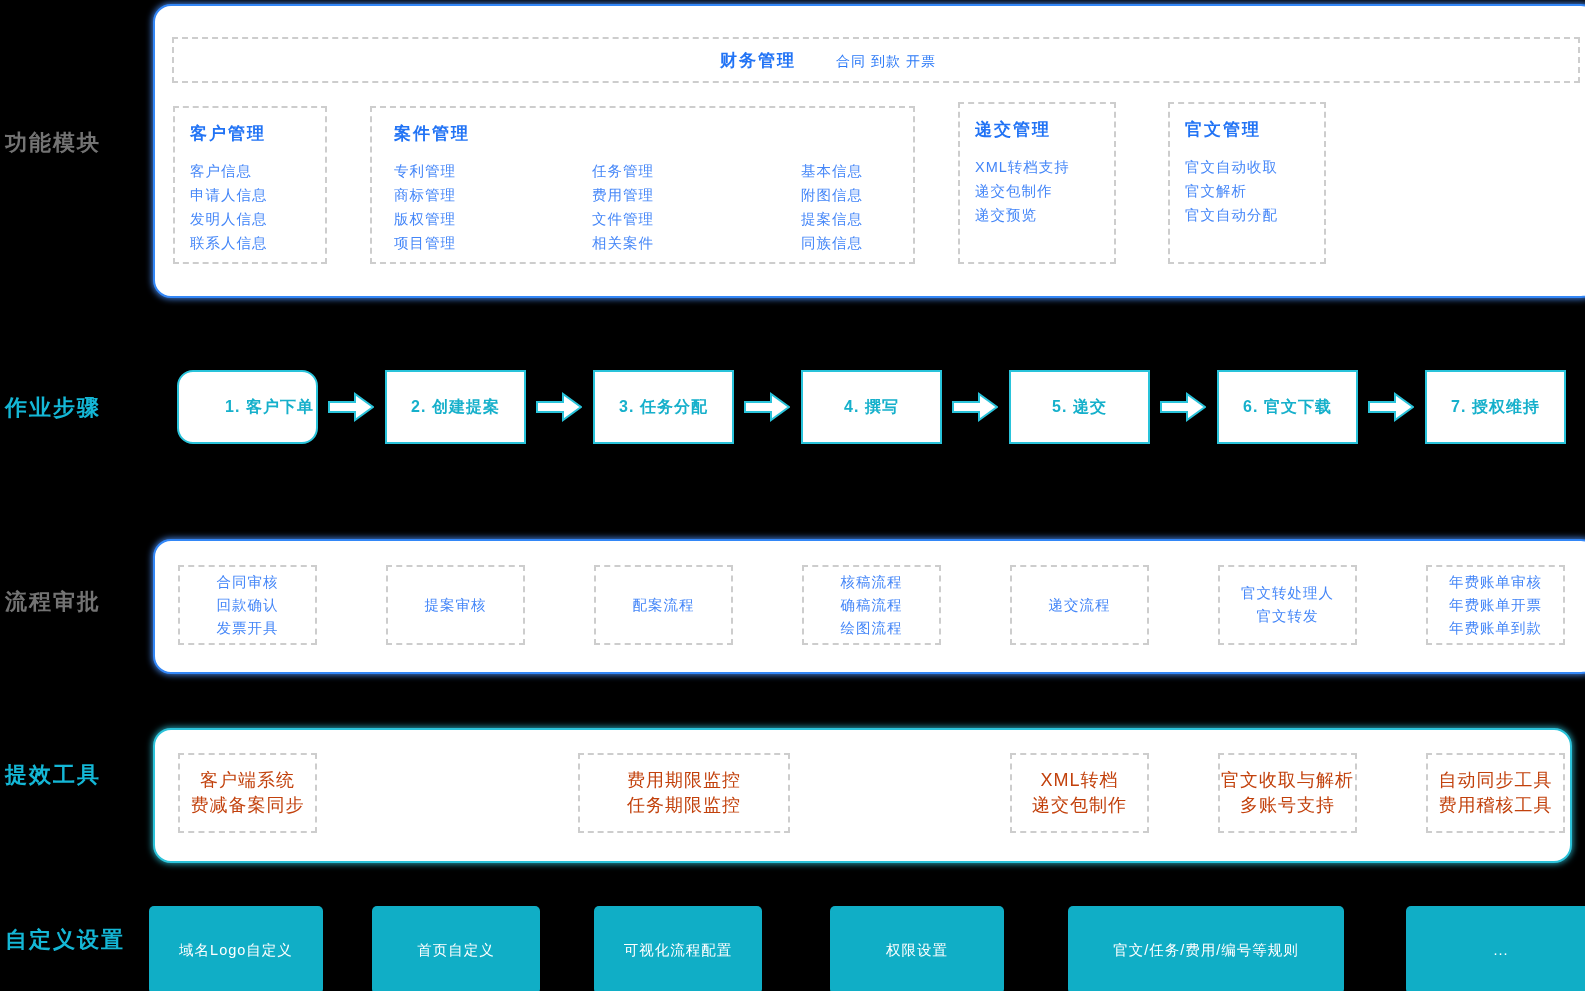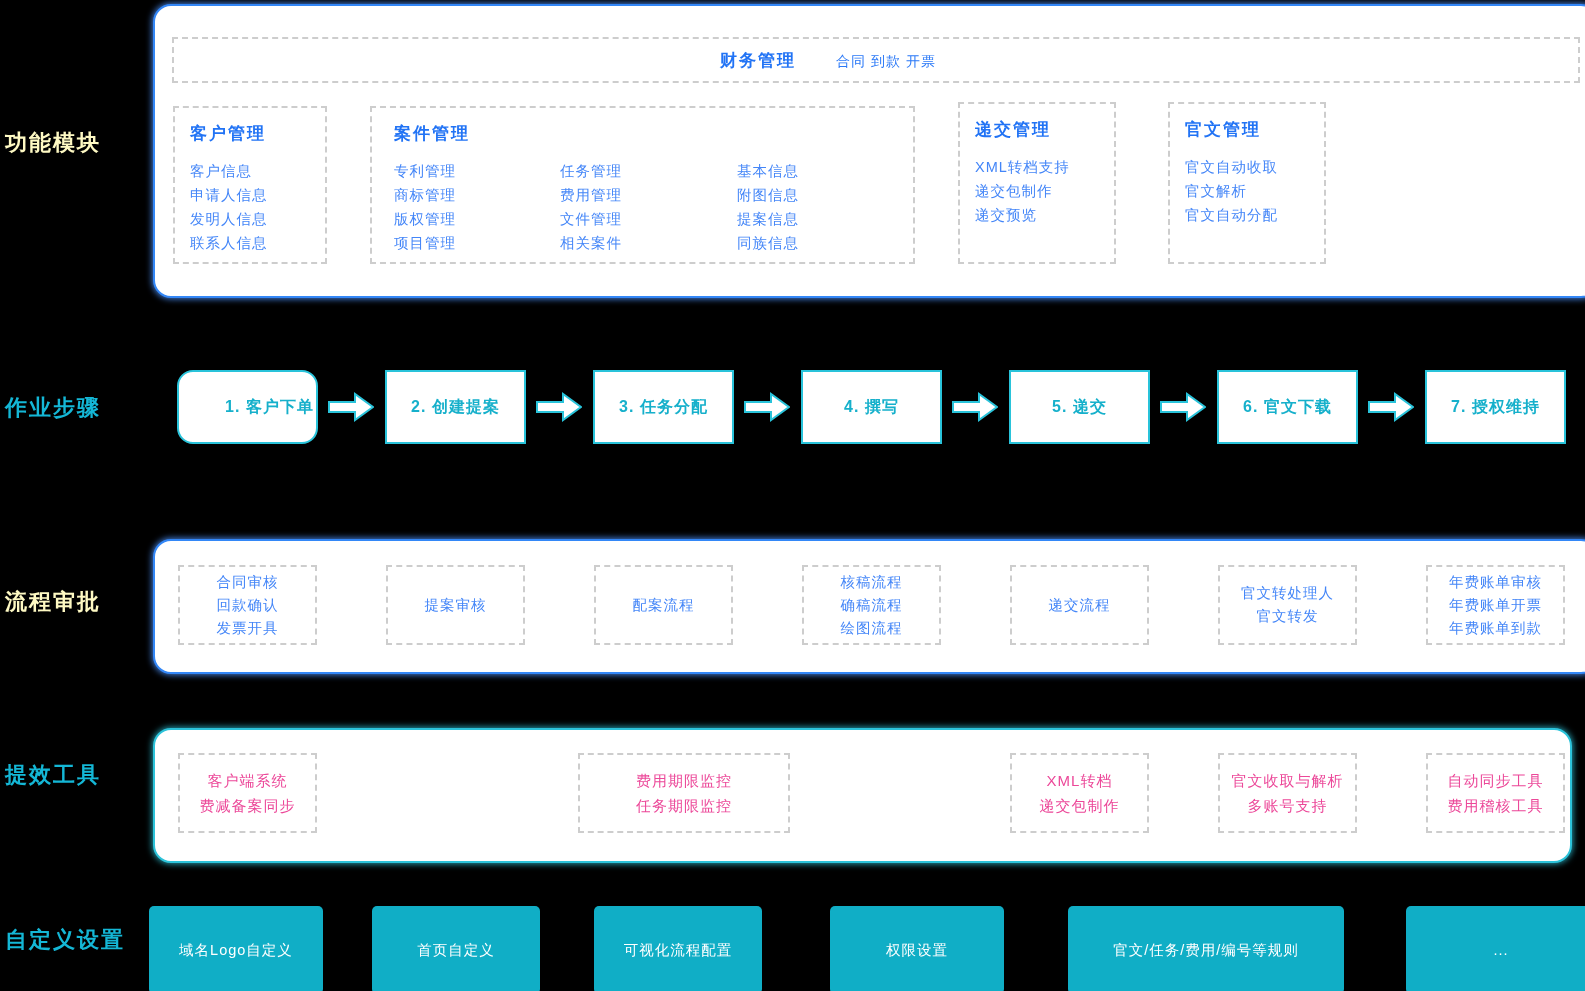--- a/index.html
+++ b/index.html
@@ -1,53 +1,53 @@
 <!DOCTYPE html>
 <html><head>
 <meta charset="utf-8">
 <style>
   html,body{margin:0;padding:0;background:#000;}
   .stage{position:relative;width:1585px;height:991px;background:#000;overflow:hidden;
          font-family:"Liberation Sans",sans-serif;}
 
   
   .row-label{position:absolute;left:5px;font-size:22px;font-weight:bold;letter-spacing:2px;white-space:nowrap;}
-  .row-label.blue{color:#fef9c3;}
+  .row-label.blue{color:#737373;}
   .row-label.cyan{color:#14b7d6;}
 
   
   .card{position:absolute;background:#fff;border-radius:18px;}
   .card.bblue{border:2px solid #3387f7;box-shadow:0 0 6px 1px rgba(77,148,255,.85);padding-left:27px;}
   .card.bcyan{border:2px solid #2cc3da;box-shadow:0 0 6px 1px rgba(44,195,218,.8);}
 
   
   .dash{position:absolute;border:2px dashed #cdcdcd;box-sizing:border-box;}
 
   .sec-title{font-size:17px;font-weight:bold;color:#2173f5;letter-spacing:2px;white-space:nowrap;}
   .sec-item{font-size:14.5px;color:#4486f8;letter-spacing:1px;line-height:24px;white-space:nowrap;}
   .sec{padding:14px 0 0 15px;}
   .sec .items{margin-top:14px;}
 
   .finance{display:flex;align-items:center;justify-content:center;}
   .finance-inner{display:flex;align-items:baseline;gap:40px;transform:translateX(-48px);}
   .finance .sec-sub{font-size:14px;color:#2b79f7;letter-spacing:1px;}
 
-  .case-cols{display:flex;margin-top:14px;}
+  .case-cols{display:flex;margin-top:14px;gap:32px;}
 
   
   .step{position:absolute;top:370px;width:141px;height:74px;background:#fff;border:2.5px solid #29c3da;
         box-sizing:border-box;display:flex;align-items:center;justify-content:center;
         font-size:16px;font-weight:bold;color:#16b0cb;letter-spacing:1px;white-space:nowrap;}
   .step.rounded{border-radius:16px;padding-left:44px;}
   .arrow{position:absolute;top:392px;width:46px;height:30px;}
 
   
   .centerbox{display:flex;flex-direction:column;align-items:center;justify-content:center;text-align:center;}
   .appr-line{font-size:14.5px;color:#4486f8;line-height:23px;letter-spacing:1px;white-space:nowrap;}
-  .tool-line{font-size:15px;color:#ec4899;line-height:25px;letter-spacing:1px;white-space:nowrap;}
+  .tool-line{font-size:18px;color:#c2410c;line-height:25px;letter-spacing:1px;white-space:nowrap;}
 
   
   .btn{position:absolute;top:906px;height:88px;background:#10aec6;border-radius:5px;
        display:flex;align-items:center;justify-content:center;color:#ffffff;
        font-size:14.5px;letter-spacing:1px;white-space:nowrap;}
 </style>
 </head>
 <body>
 
 <div class="stage">

